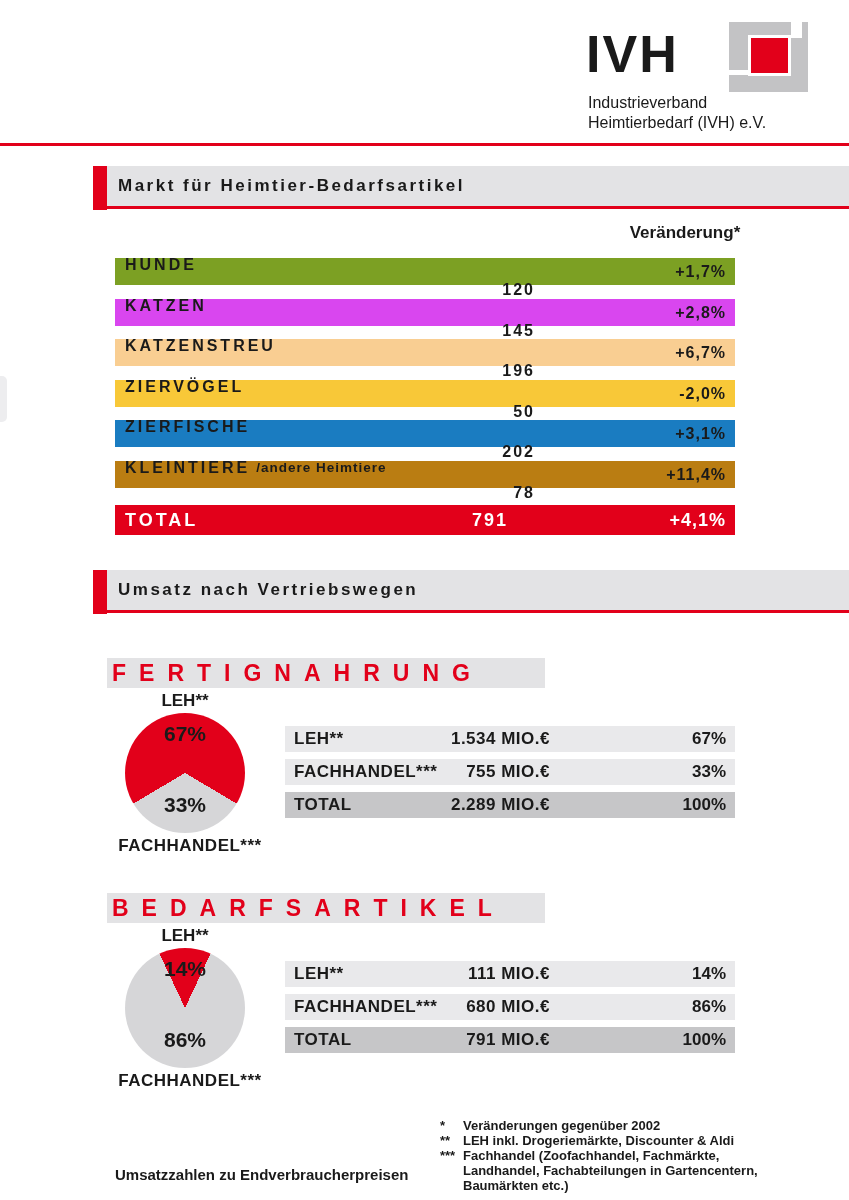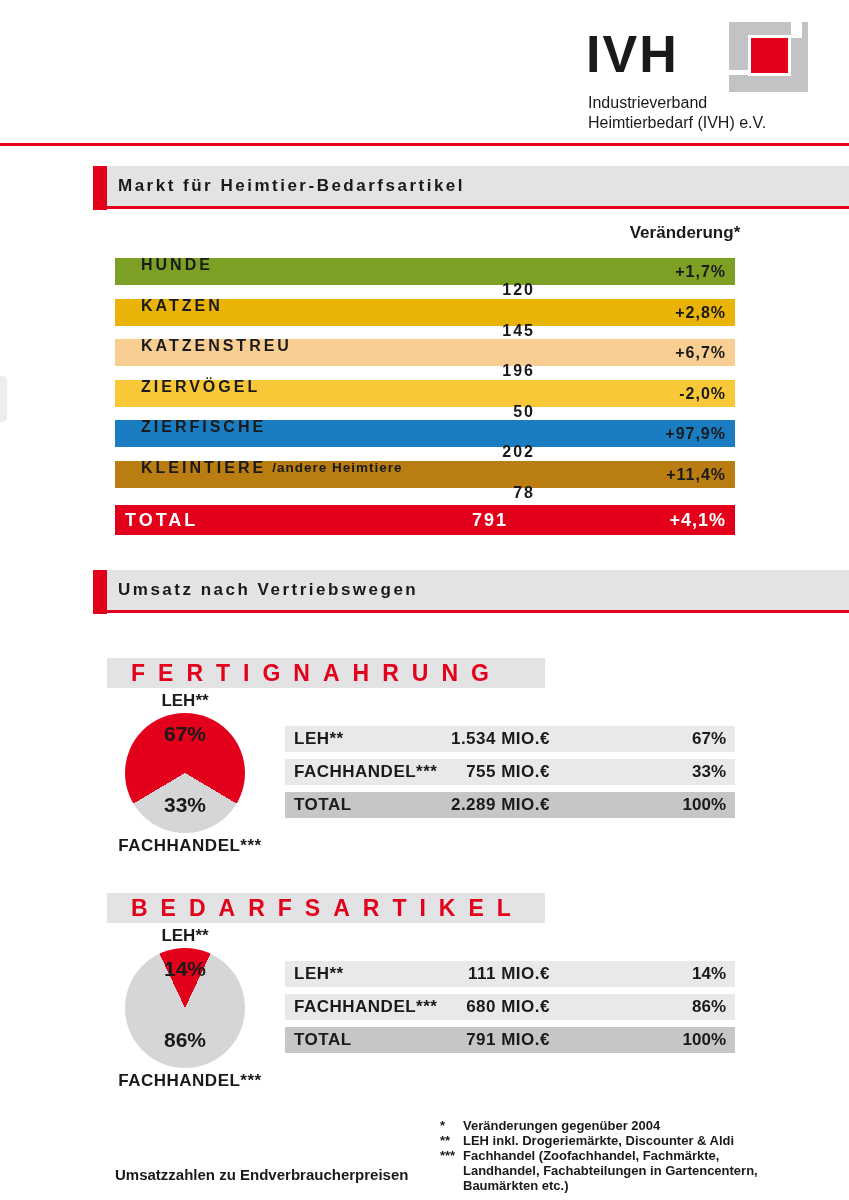--- a/index.html
+++ b/index.html
@@ -28,35 +28,35 @@
   .h1-accent { top:166px; } .h1-bar { top:166px; } .h1-line { top:206px; }
   .h2-accent { top:570px; } .h2-bar { top:570px; } .h2-line { top:610px; }
   .heading-text { padding-left:11px; font-size:17px; font-weight:700; letter-spacing:2.5px; }
 
   
   .col-value-header  { position:absolute; left:428px; top:223px; width:120px; text-align:center; font-size:17px; font-weight:700;margin-top:32px; }
   .col-change-header { position:absolute; left:605px; top:223px; width:160px; text-align:center; font-size:17px; font-weight:700; }
 
   .market-rows { position:absolute; left:115px; top:258px; width:620px; }
   .market-row  { position:relative; height:27px; margin-bottom:13.5px; }
-  .mr-labelwrap { position:absolute; left:26px; top:0; height:14px; display:flex; align-items:center; gap:6px; }
+  .mr-labelwrap { position:absolute; left:10px; top:0; height:14px; display:flex; align-items:center; gap:6px; }
   .mr-label  { font-size:16px; font-weight:700; letter-spacing:3px; }
   .mr-suffix { font-size:13.5px; font-weight:700; letter-spacing:1px; }
   .mr-value  { position:absolute; left:330px; top:18px; width:90px; line-height:27px; text-align:right; font-size:16px; font-weight:700; letter-spacing:2px; }
   .mr-change { position:absolute; right:9px; top:0; line-height:27px; font-size:16px; font-weight:700; letter-spacing:1px; }
 
   .market-total { position:absolute; left:115px; top:505px; width:620px; height:30px; background:var(--accent-red); color:#fff; }
   .market-total .mt-label  { position:absolute; left:10px; line-height:30px; font-size:18px; font-weight:700; letter-spacing:3px; }
   .market-total .mt-value  { position:absolute; left:330px; width:90px; line-height:30px; text-align:center; font-size:18px; font-weight:700; letter-spacing:2px; }
   .market-total .mt-change { position:absolute; right:9px; line-height:30px; font-size:18px; font-weight:700; letter-spacing:1px; }
 
   
   .subsection { position:absolute; left:0; width:849px; height:235px; }
   .sub-heading-bar { position:absolute; left:107px; top:0; width:438px; height:30px; background:var(--heading-gray); display:flex; align-items:center; }
-  .sub-heading-text { padding-left:24px; font-size:23px; font-weight:700; letter-spacing:13px; color:var(--accent-red); white-space:nowrap; }
+  .sub-heading-text { padding-left:5px; font-size:23px; font-weight:700; letter-spacing:13px; color:var(--accent-red); white-space:nowrap; }
   .pie-top-label { position:absolute; left:125px; top:33px; width:120px; text-align:center; font-size:17px; font-weight:700; }
   .pie { position:absolute; left:125px; top:55px; width:120px; height:120px; border-radius:50%; }
   .pie-pct { position:absolute; left:125px; width:120px; text-align:center; font-size:21px; font-weight:700; }
   .pie-pct-top { top:64px; }
   .pie-pct-bottom { top:135px; }
   .pie-bottom-label { position:absolute; left:105px; top:178px; width:170px; text-align:center; font-size:17px; font-weight:700; letter-spacing:0.5px; }
   .sub-table { position:absolute; left:285px; top:68px; width:450px; }
   .sub-row { position:relative; height:26px; margin-bottom:7px; background:var(--table-row-gray); }
   .sub-row.total { background:var(--table-total-gray); }
   .sr-label { position:absolute; left:9px;  line-height:26px; font-size:17px; font-weight:700; letter-spacing:0.5px; }
@@ -100,21 +100,21 @@
   <div class="market-rows">
   <div class="market-row" style="background: rgb(124, 160, 35);">
     <span class="mr-labelwrap">
       <span class="mr-label">HUNDE</span>
 
     </span>
     <span class="mr-value">120</span>
     <span class="mr-change">+1,7%</span>
   </div>
 
-  <div class="market-row" style="background: #eab308;">
+  <div class="market-row" style="background: #d946ef;">
     <span class="mr-labelwrap">
       <span class="mr-label">KATZEN</span>
 
     </span>
     <span class="mr-value">145</span>
     <span class="mr-change">+2,8%</span>
   </div>
 
   <div class="market-row" style="background: rgb(249, 206, 146);">
     <span class="mr-labelwrap">
@@ -133,21 +133,21 @@
     <span class="mr-value">50</span>
     <span class="mr-change">-2,0%</span>
   </div>
 
   <div class="market-row" style="background: rgb(26, 124, 193);">
     <span class="mr-labelwrap">
       <span class="mr-label">ZIERFISCHE</span>
 
     </span>
     <span class="mr-value">202</span>
-    <span class="mr-change">+97,9%</span>
+    <span class="mr-change">+3,1%</span>
   </div>
 
   <div class="market-row" style="background: rgb(186, 125, 18);">
     <span class="mr-labelwrap">
       <span class="mr-label">KLEINTIERE</span>
       <span class="mr-suffix">/andere Heimtiere</span>
     </span>
     <span class="mr-value">78</span>
     <span class="mr-change">+11,4%</span>
   </div>
@@ -223,21 +223,21 @@
     <span class="sr-value">791 MIO.€</span>
     <span class="sr-pct">100%</span>
   </div>
 </div>
   </section>
 </div>
 
   <div class="footnotes">
   <div class="footnote">
     <span class="fn-mark">*</span>
-    <span class="fn-text">Veränderungen gegenüber 2004</span>
+    <span class="fn-text">Veränderungen gegenüber 2002</span>
   </div>
 
   <div class="footnote">
     <span class="fn-mark">**</span>
     <span class="fn-text">LEH inkl. Drogeriemärkte, Discounter &amp; Aldi</span>
   </div>
 
   <div class="footnote">
     <span class="fn-mark">***</span>
     <span class="fn-text">Fachhandel (Zoofachhandel, Fachmärkte, Landhandel, Fachabteilungen in Gartencentern, Baumärkten etc.)</span>

